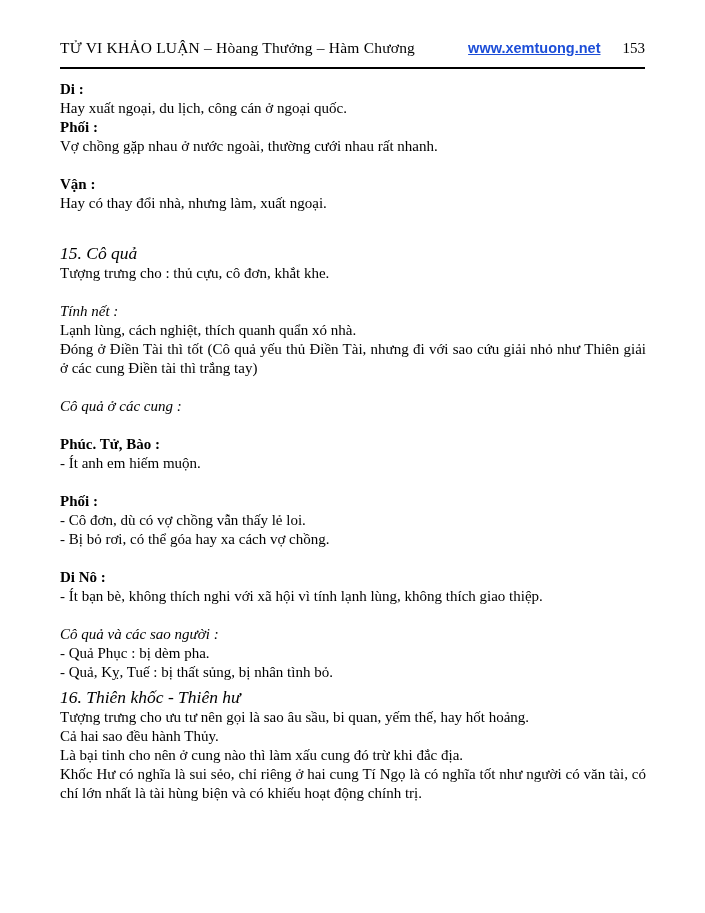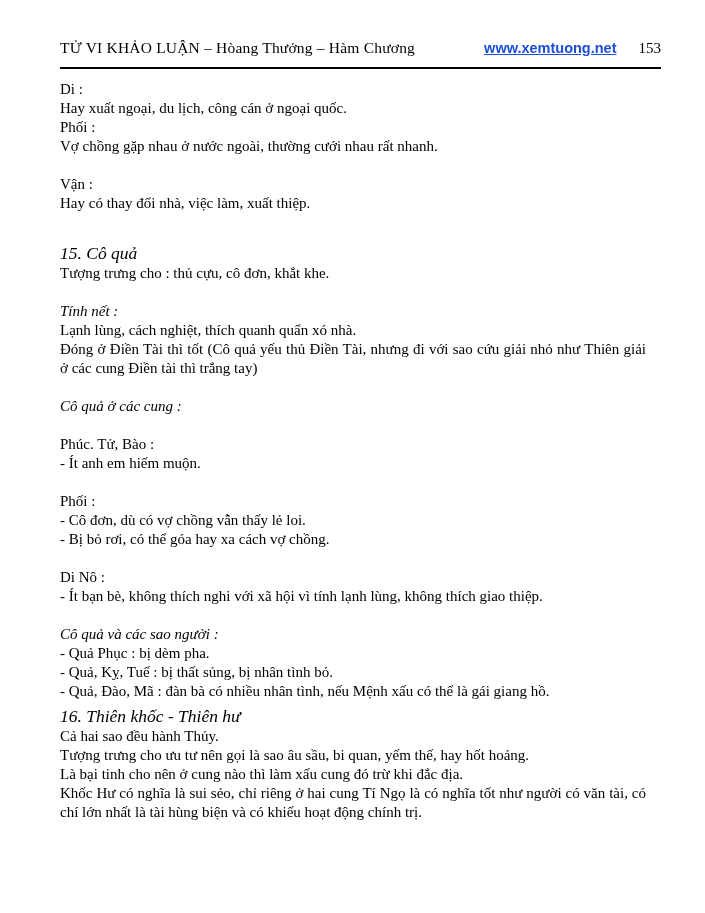--- a/index.html
+++ b/index.html
@@ -8,21 +8,21 @@
     background: #ffffff;
   }
   .page {
     position: relative;
     width: 705px;
     height: 913px;
     background: #ffffff;
     color: #000000;
     font-family: "Liberation Serif", serif;
     box-sizing: border-box;
-    padding: 38px 44px 0 60px;
+    padding: 38px 60px 0 60px;
     overflow: hidden;
   }
   .header {
     display: flex;
     align-items: baseline;
     justify-content: space-between;
     font-size: 15.5px;
     line-height: 20px;
     white-space: nowrap;
   }
@@ -53,21 +53,21 @@
   .content {
     margin-top: 11px;
     font-size: 15px;
     line-height: 19px;
     width: 586px;
   }
   .content p {
     margin: 0;
     padding: 0;
   }
-  .label-bold { font-weight: normal; }
+  .label-bold { font-weight: bold; }
   .label-italic { font-style: italic; }
   .heading {
     font-style: italic;
     font-size: 17.5px;
     line-height: 22px;
   }
   .justify { text-align: justify; }
   .gap { margin-top: 19px !important; }
   .gap-lg { margin-top: 29px !important; }
   .gap-sm { margin-top: 4px !important; }
@@ -86,38 +86,37 @@
   </div>
 
   <hr class="rule">
 
   <div class="content">
     <p class="label-bold">Di :</p>
     <p class="body">Hay xuất ngoại, du lịch, công cán ở ngoại quốc.</p>
     <p class="label-bold">Phối :</p>
     <p class="body">Vợ chồng gặp nhau ở nước ngoài, thường cưới nhau rất nhanh.</p>
     <p class="label-bold gap">Vận :</p>
-    <p class="body">Hay có thay đổi nhà, việc làm, xuất thiệp.</p>
+    <p class="body">Hay có thay đổi nhà, nhưng làm, xuất ngoại.</p>
     <p class="heading gap-lg">15. Cô quả</p>
     <p class="body">Tượng trưng cho : thủ cựu, cô đơn, khắt khe.</p>
     <p class="label-italic gap">Tính nết :</p>
     <p class="body">Lạnh lùng, cách nghiệt, thích quanh quẩn xó nhà.</p>
     <p class="body justify">Đóng ở Điền Tài thì tốt (Cô quả yếu thủ Điền Tài, nhưng đi với sao cứu giải nhỏ như Thiên giải ở các cung Điền tài thì trắng tay)</p>
     <p class="label-italic gap">Cô quả ở các cung :</p>
     <p class="label-bold gap">Phúc. Tử, Bào :</p>
     <p class="body">- Ít anh em hiếm muộn.</p>
     <p class="label-bold gap">Phối :</p>
     <p class="body">- Cô đơn, dù có vợ chồng vẫn thấy lẻ loi.</p>
     <p class="body">- Bị bỏ rơi, có thể góa hay xa cách vợ chồng.</p>
     <p class="label-bold gap">Di Nô :</p>
     <p class="body">- Ít bạn bè, không thích nghi với xã hội vì tính lạnh lùng, không thích giao thiệp.</p>
     <p class="label-italic gap">Cô quả và các sao người :</p>
     <p class="body">- Quả Phục : bị dèm pha.</p>
     <p class="body">- Quả, Kỵ, Tuế : bị thất sủng, bị nhân tình bỏ.</p>
-    <p class="body">- Quả, Đào, Mã : đàn bà có nhiều nhân tình, nếu Mệnh xấu có thể là gái giang hồ.</p>
     <p class="heading gap-sm">16. Thiên khốc - Thiên hư</p>
+    <p class="body">Tượng trưng cho ưu tư nên gọi là sao âu sầu, bi quan, yếm thế, hay hốt hoảng.</p>
     <p class="body">Cả hai sao đều hành Thủy.</p>
-    <p class="body">Tượng trưng cho ưu tư nên gọi là sao âu sầu, bi quan, yếm thế, hay hốt hoảng.</p>
     <p class="body">Là bại tinh cho nên ở cung nào thì làm xấu cung đó trừ khi  đắc địa.</p>
     <p class="body justify">Khốc Hư có nghĩa là sui sẻo, chỉ riêng ở hai cung Tí Ngọ là có nghĩa tốt như người có văn tài, có chí lớn nhất là tài hùng biện và có khiếu hoạt động chính trị.</p>
   </div>
 
 </div>
 
 </body></html>

